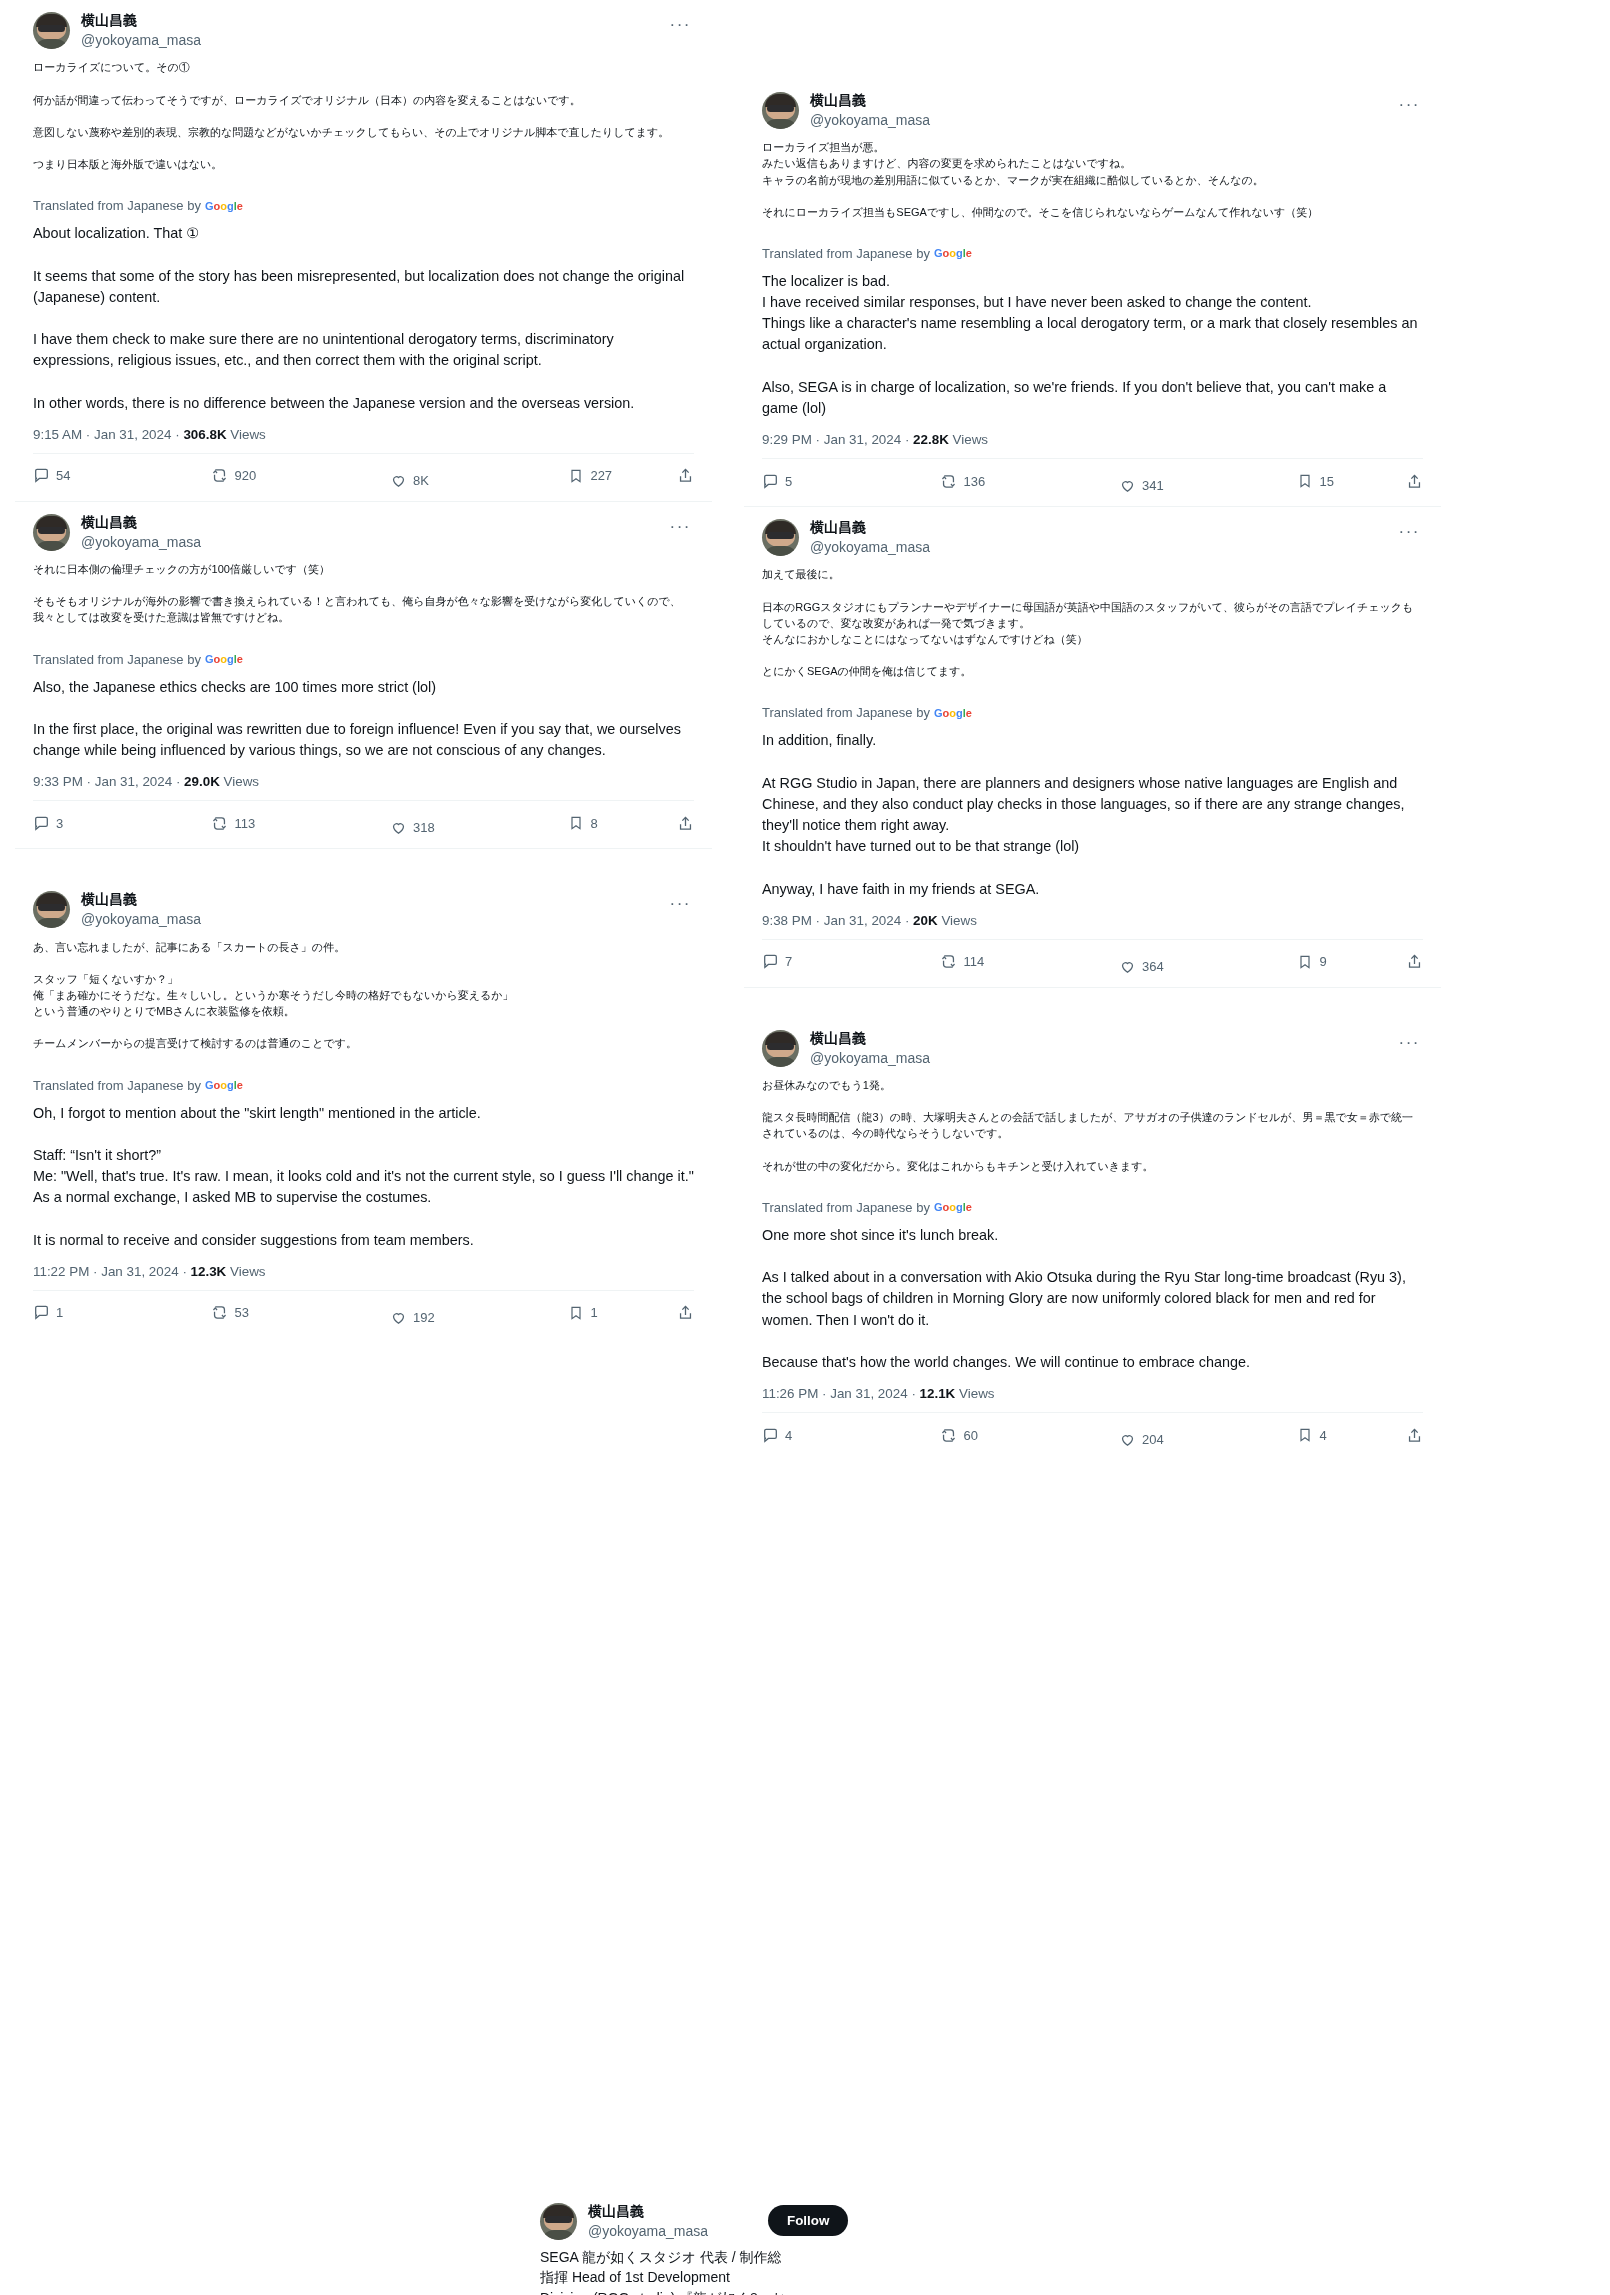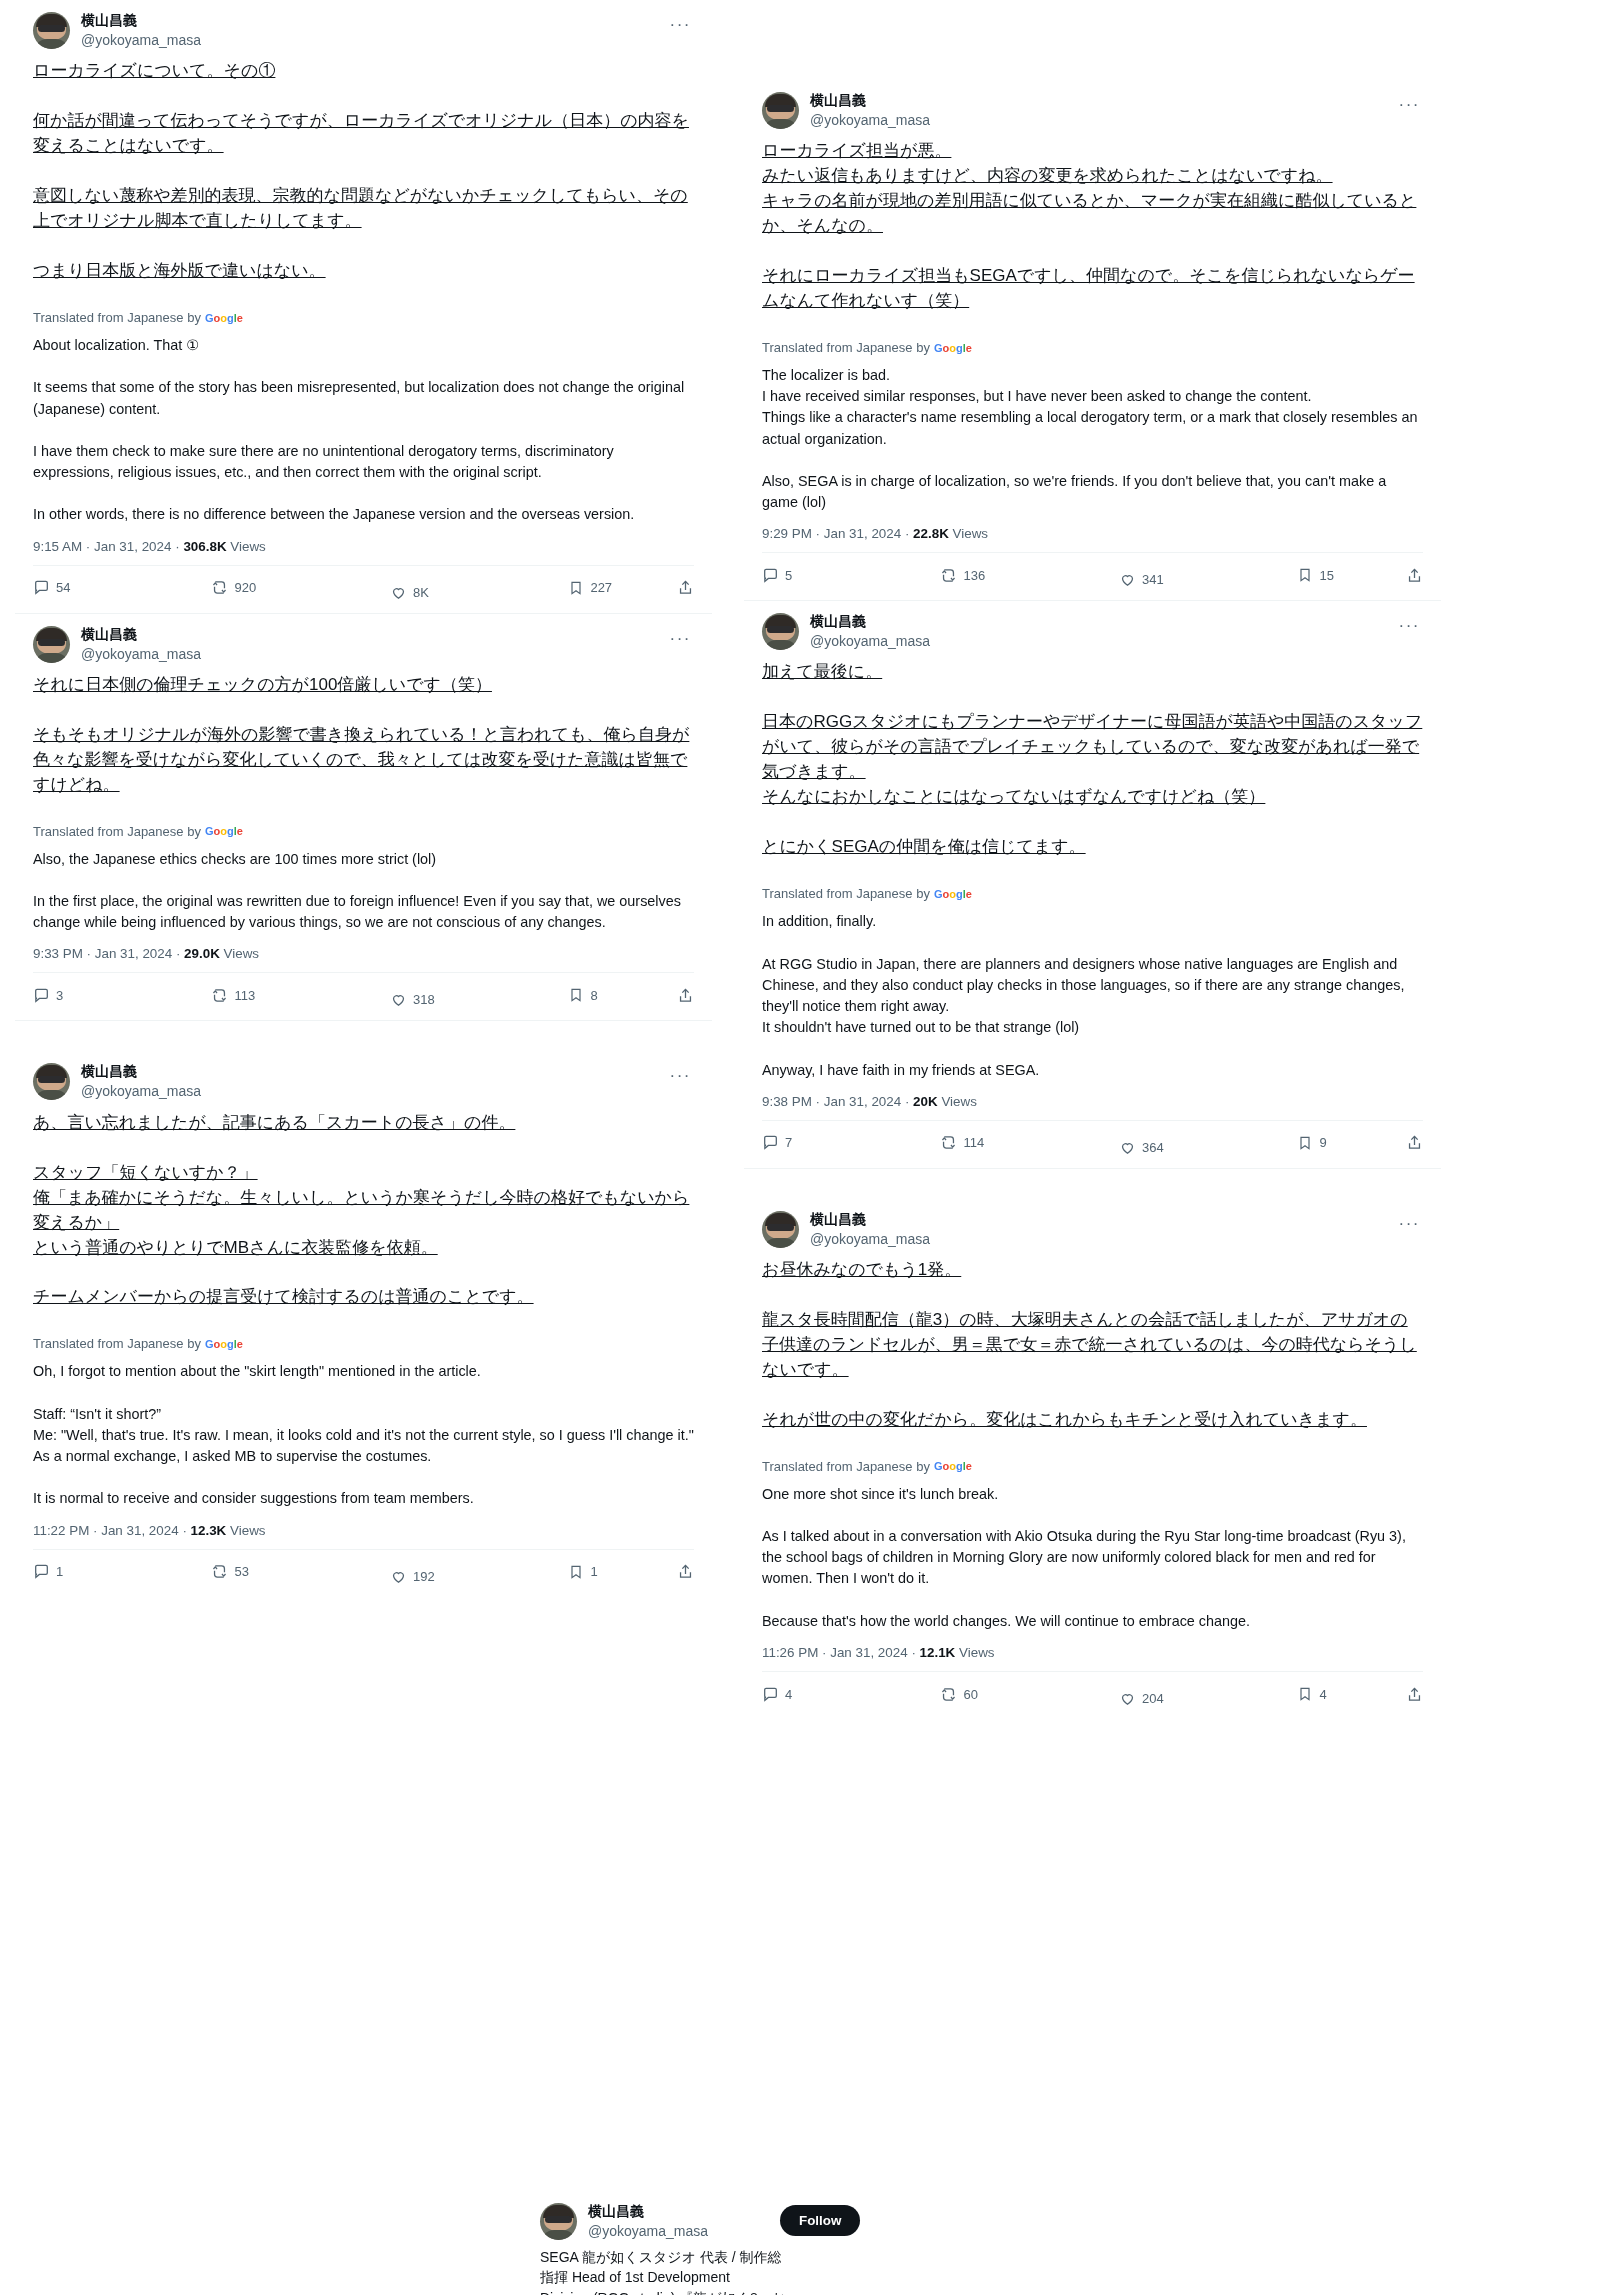--- a/index.html
+++ b/index.html
@@ -107,21 +107,21 @@
   }
 
   .body-text {
     font-size: 14.4px;
     line-height: 1.47;
     color: #0f1419;
     margin-top: 10px;
     white-space: pre-wrap;
     word-break: break-word;
   }
-  .body-text.jp { font-size: 17px; text-decoration: underline; }
+  .body-text.jp { font-size: 11px; }
   .body-text.en { font-size: 14.4px; }
 
   .translated {
     font-size: 13px;
     color: #536471;
     margin-top: 26px;
     display: flex;
     align-items: center;
     gap: 4px;
   }
@@ -167,21 +167,21 @@
   
   .footer-card {
     position: absolute;
     left: 540px;
     top: 2203px;
     width: 448px;
   }
   .footer-head { display: flex; align-items: flex-start; position: relative; }
   .follow-btn {
     position: absolute;
-    left: 240px;
+    left: 228px;
     top: 2px;
     background: #0f1419;
     color: #fff;
     font-size: 13.4px;
     font-weight: bold;
     border-radius: 497px;
     padding: 9px 19px;
     border: none;
     cursor: pointer;
     line-height: 1;

